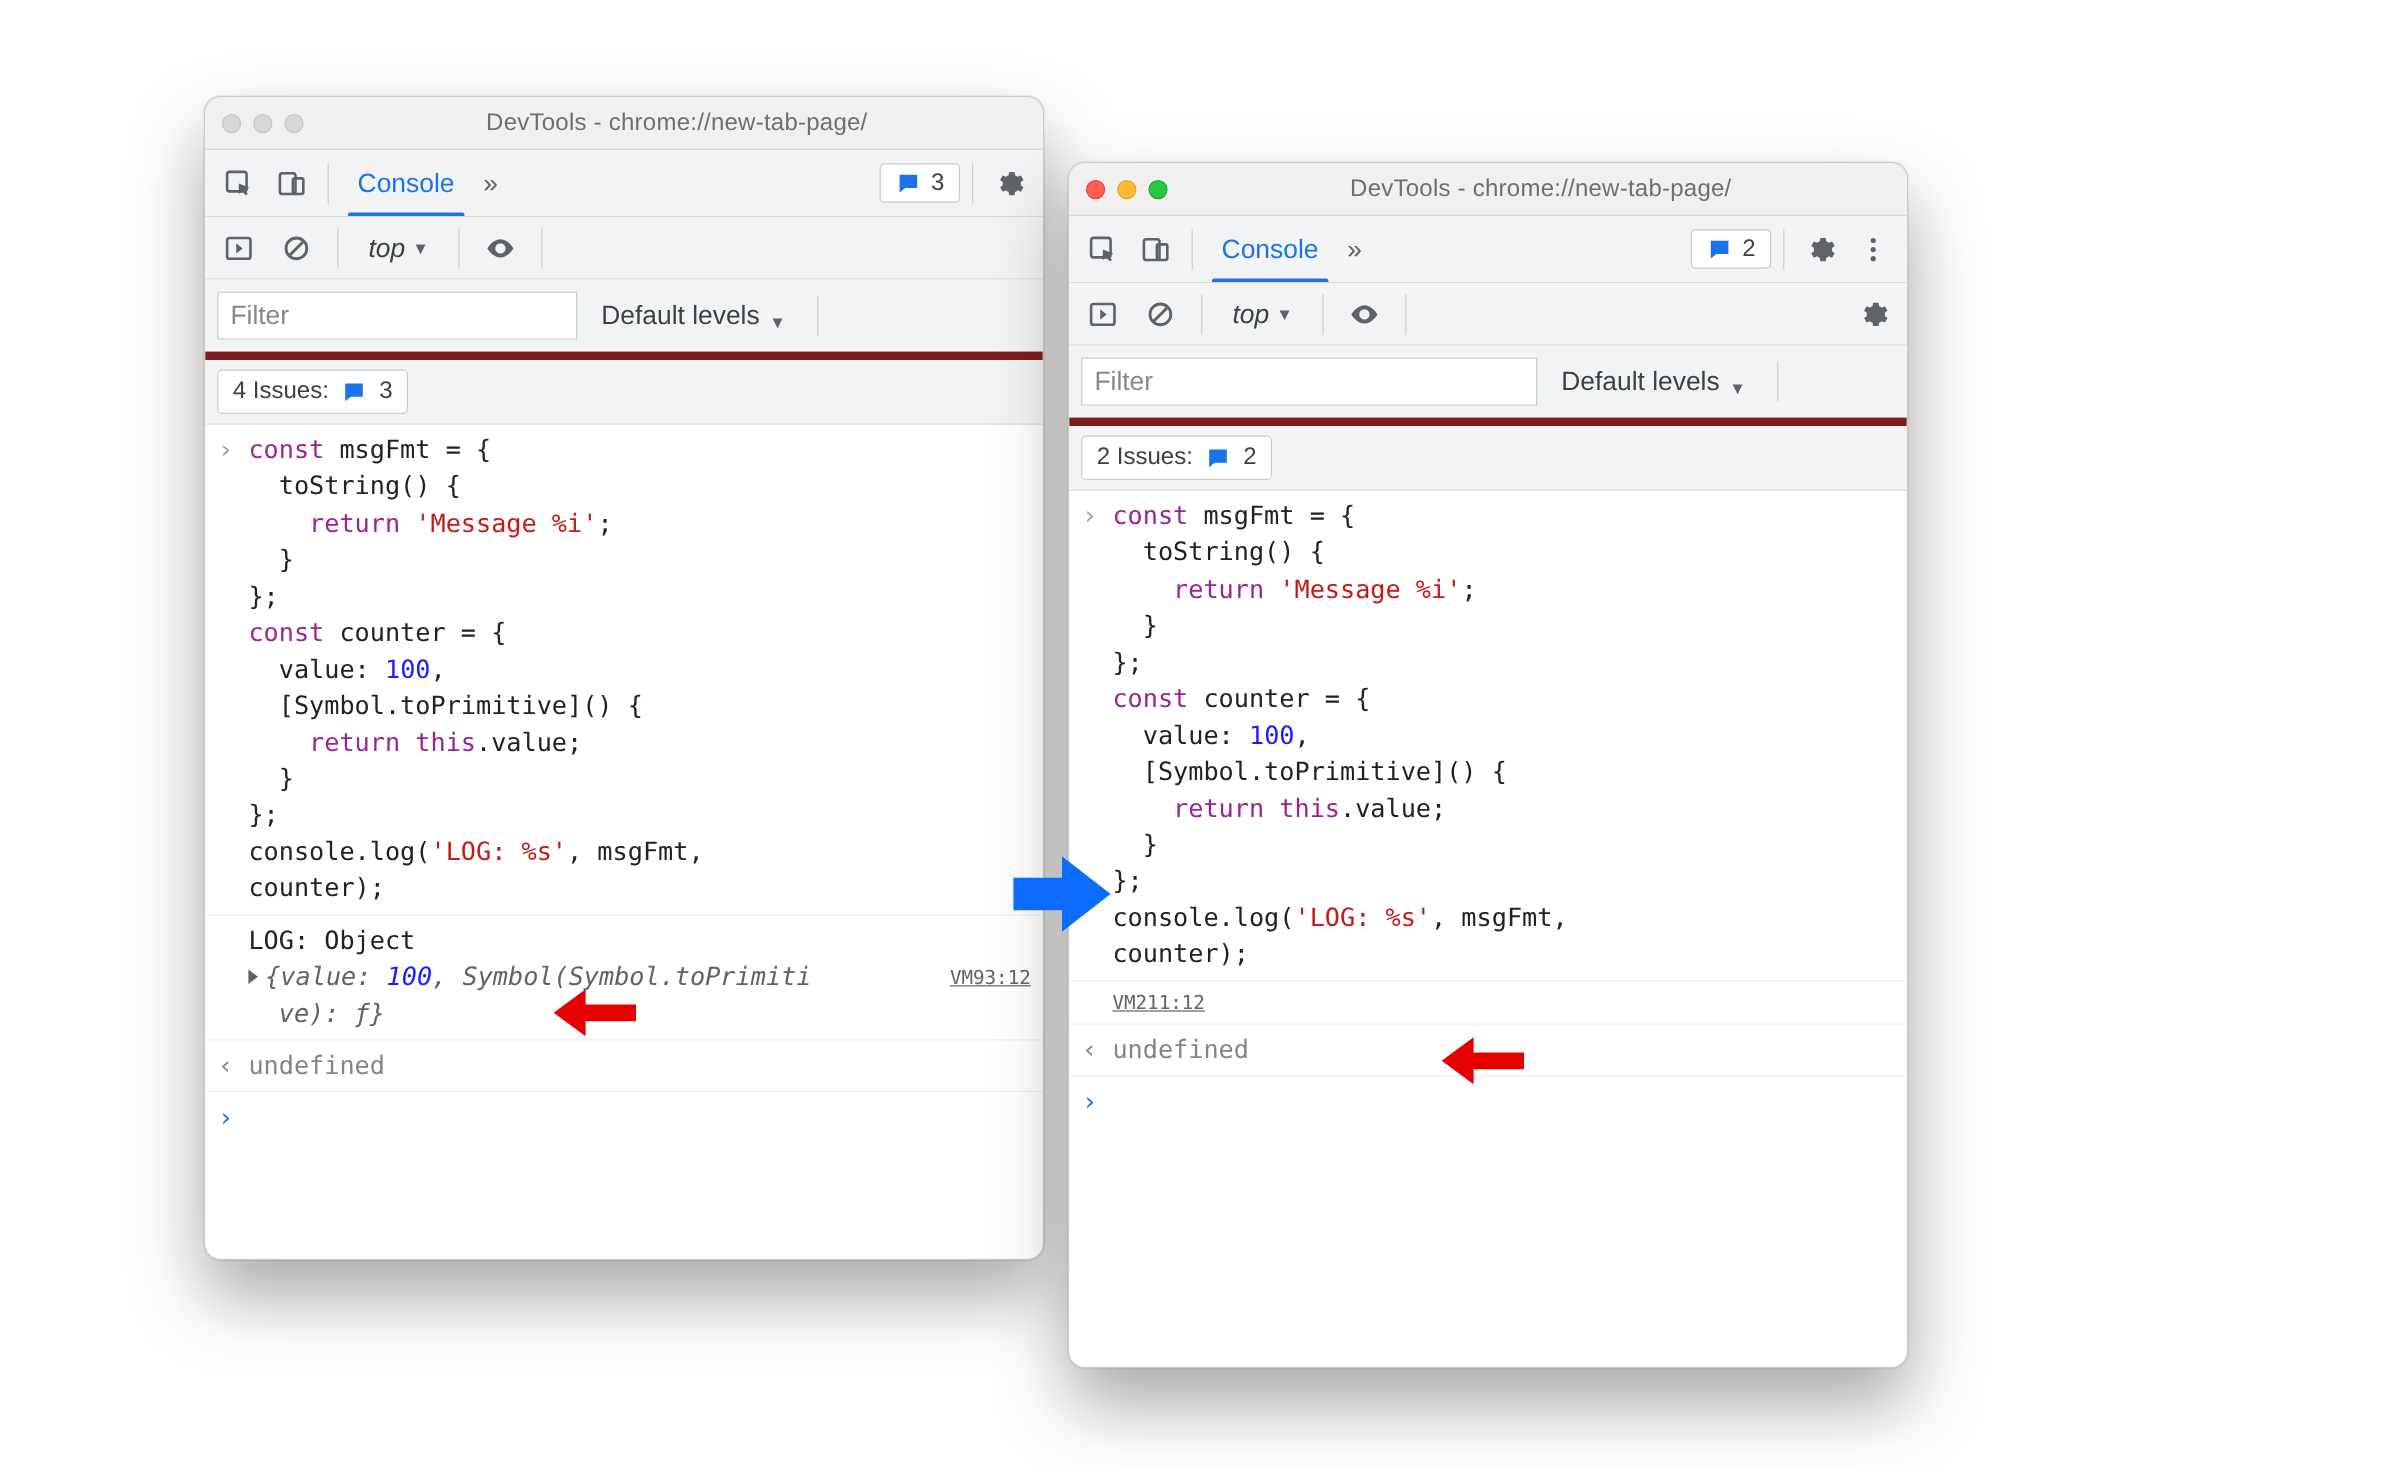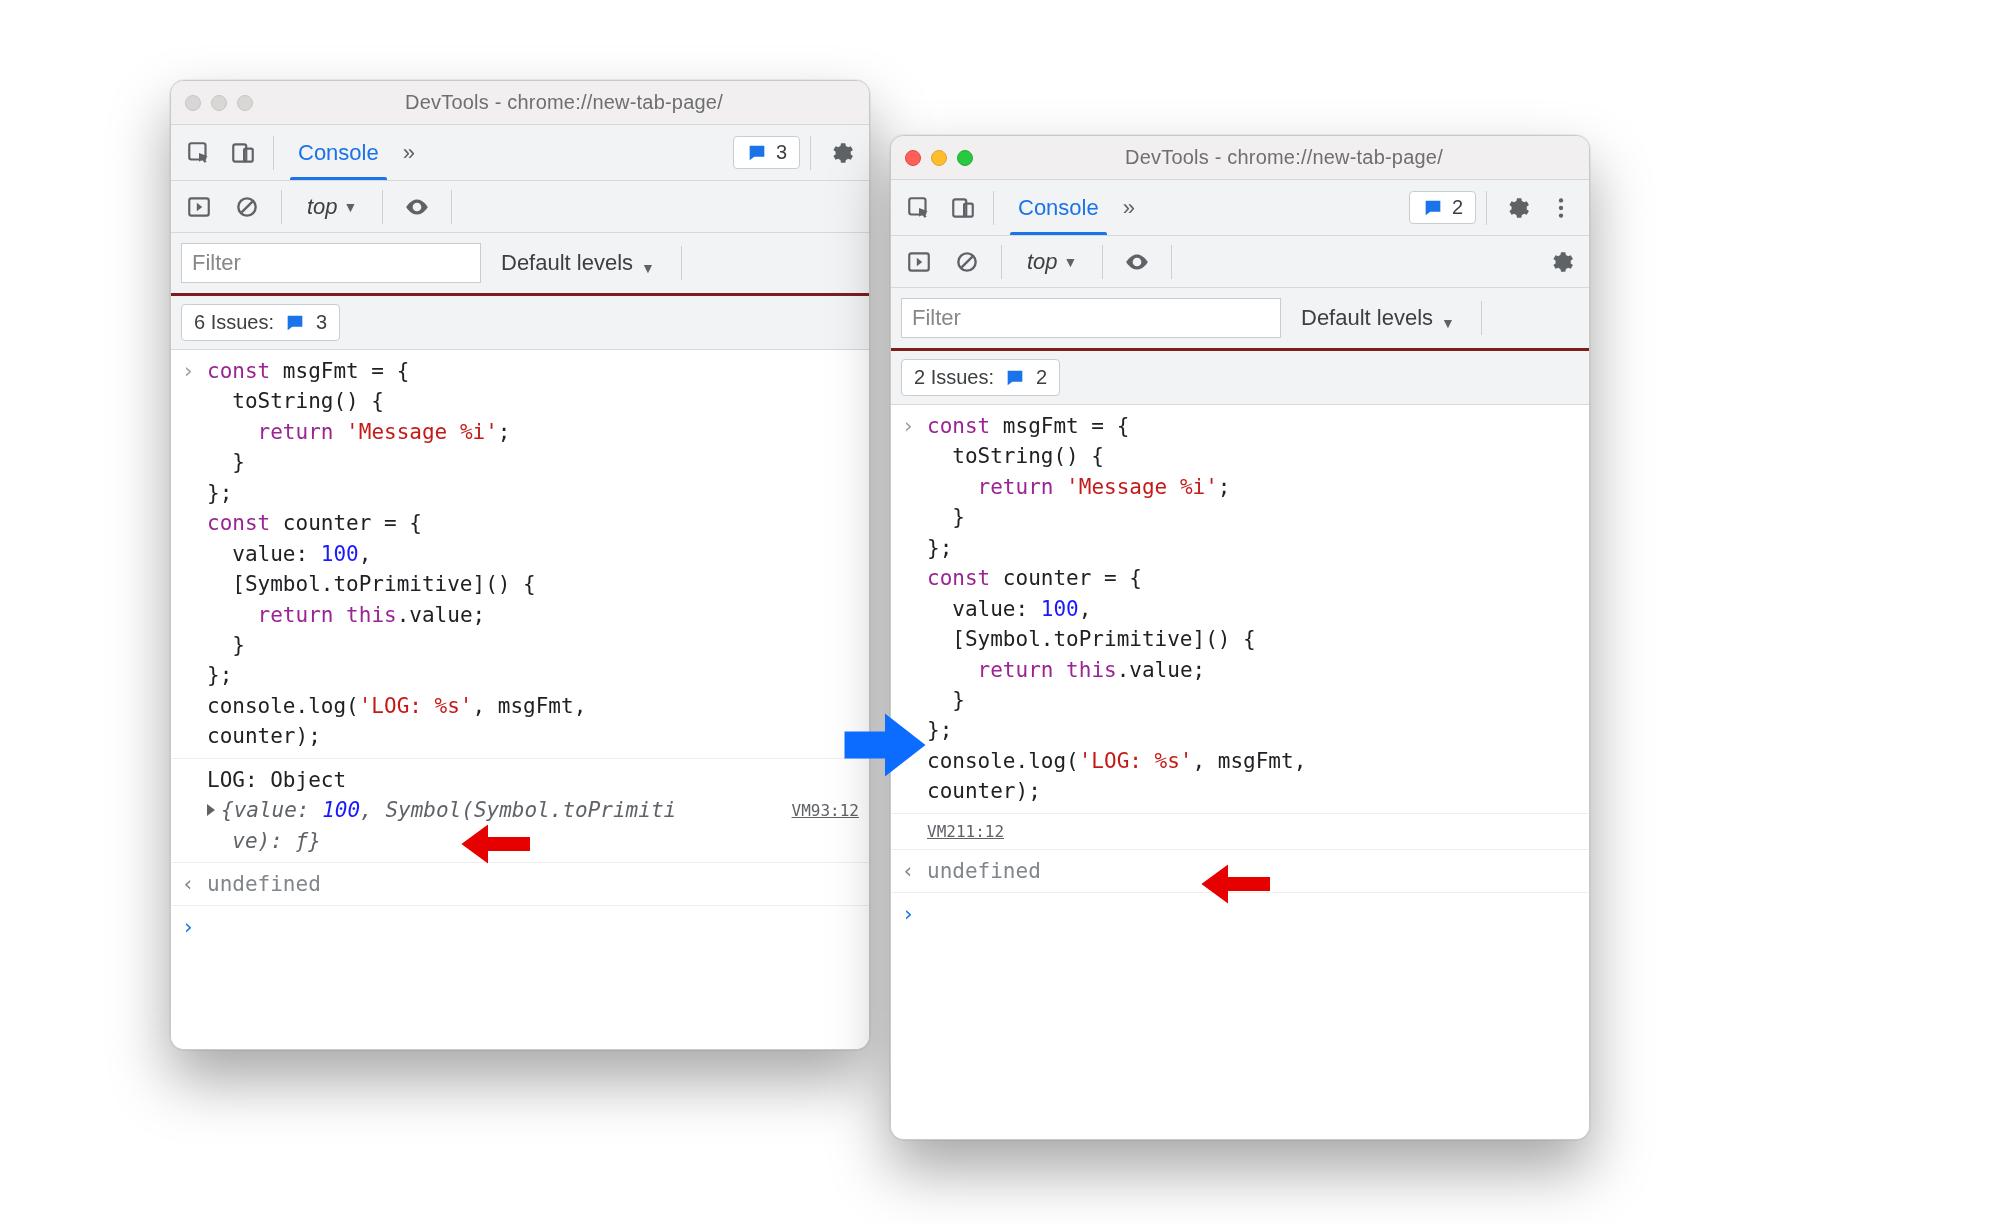--- a/index.html
+++ b/index.html
@@ -109,21 +109,21 @@
     padding:6px 10px; border:1px solid transparent;
     font-size:22px; color:#3c4043; cursor:pointer;
   }
   .context-dd .tri { font-size:14px; color:#5f6368; }
 
   .eye { color:#5f6368; }
 
   .filterbar {
     display:flex; align-items:center; gap:12px;
     padding:10px 10px;
-    border-bottom:3px solid #7f1d1d;
+    border-bottom:7px solid #7f1d1d;
     background:#f1f3f4;
     flex:0 0 auto;
   }
   .filter-input {
     flex:0 0 auto; width: 300px;
     height:40px; border:1px solid #c8cdd1; background:#fff;
     font-size:22px; padding:0 10px; color:#3c4043;
   }
   .filter-input::placeholder{color:#888;}
   .levels-dd {
@@ -287,21 +287,21 @@
       <input class="filter-input" placeholder="Filter" style="">
       <div class="levels-dd">
         <span>Default levels</span>
           <span class="tri">▼</span>
       </div>
       <div class="tb-sep"></div>
     </div>
 
     <div class="issuesbar">
       <div class="issues-chip">
-        <span>6 Issues:</span>
+        <span>4 Issues:</span>
         <svg class="bubble-icon" viewBox="0 0 24 24" fill="#1a73e8">
             <path d="M4 4h16v12H9l-5 4V4z"></path>
           </svg>
         <span>3</span>
       </div>
     </div>
 
     <div class="console-body">
       <div class="row">
         <div class="gutter">›</div>

